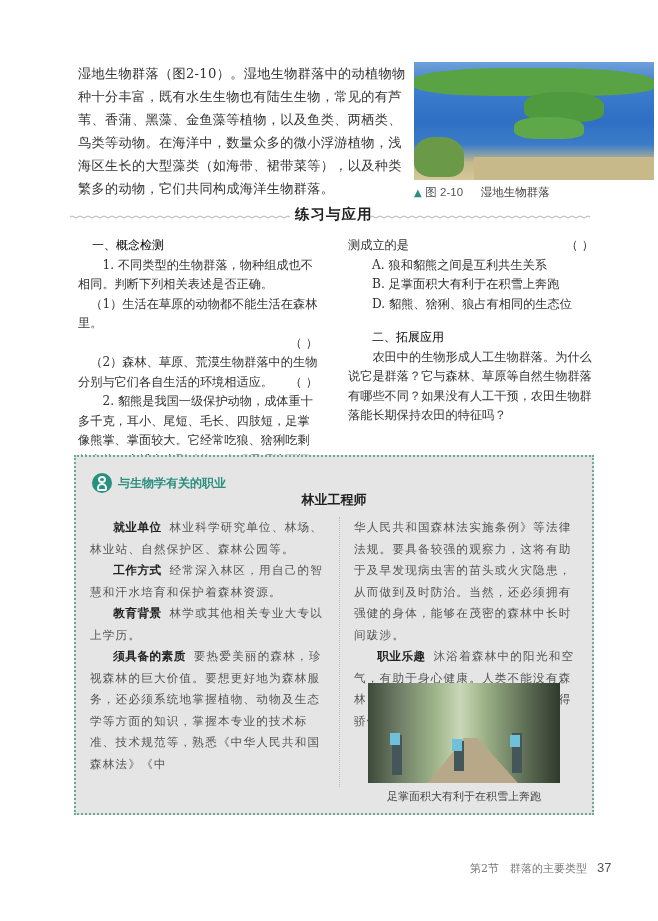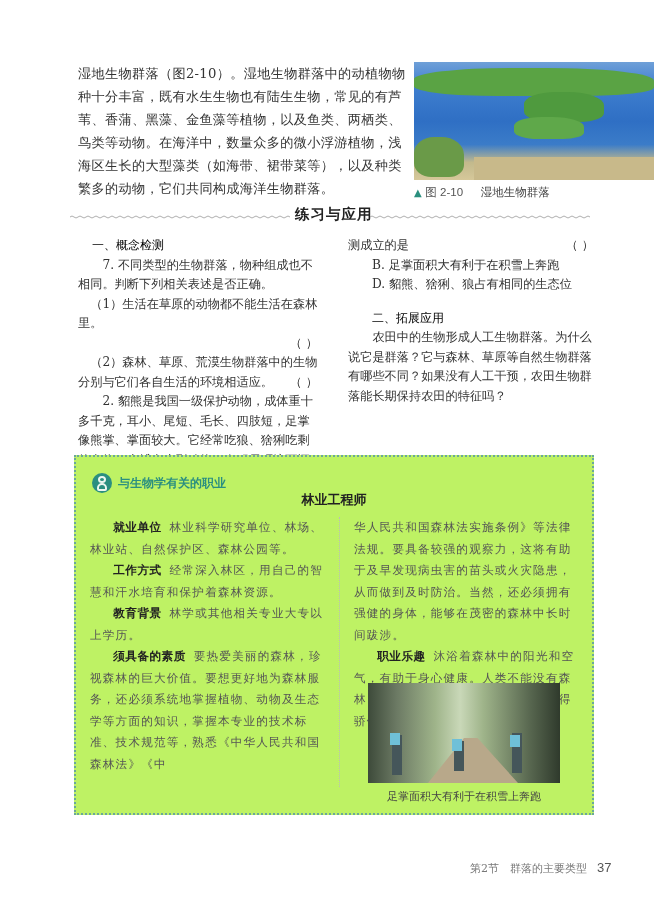--- a/index.html
+++ b/index.html
@@ -16,21 +16,21 @@
   .caption1 .num { color:#555; margin-right:14px; font-family:"Liberation Sans", sans-serif; }
   .sec-title { left:70px; top:205px; width:520px; height:22px; }
   .wave { position:absolute; top:10px; height:4px; }
   .wave.l { left:0; width:220px; }
   .wave.r { left:300px; width:220px; }
   .sec-title .t { position:absolute; left:225px; top:0; font-family:"DejaVu Sans", sans-serif; font-weight:bold; font-size:14.5px; color:#222; letter-spacing:1px; }
   .col { font-size:12.2px; line-height:19.5px; color:#333; }
   .col p { margin:0; }
   .h2 { font-family:Liberation Serif, serif; font-size:12px; color:#000000; }
   .paren { float:right; }
-  .box { left:74px; top:455px; width:516px; height:356px; background:#bef264;
+  .box { left:74px; top:455px; width:516px; height:356px; background:#e5e5e5;
          border:2px dotted #6aa89a; }
   .box .hdr { position:absolute; left:16px; top:16px; font-family:"DejaVu Sans", sans-serif; font-weight:bold; color:#2b8f80; font-size:12px; }
   .box .hdr .ic { display:inline-block; width:20px; height:20px; border-radius:50%; background:#2b8f80; vertical-align:middle; margin-right:6px; position:relative; }
   .box .hdr .ic:before { content:""; position:absolute; left:6px; top:3px; width:8px; height:7px; border-radius:50%; border:2px solid #eef7f1; box-sizing:border-box; }
   .box .hdr .ic:after { content:""; position:absolute; left:5px; top:10px; width:10px; height:8px; border-radius:5px 5px 2px 2px; border:2px solid #eef7f1; box-sizing:border-box; }
   .box .ttl { position:absolute; left:0; width:100%; top:34px; text-align:center; font-family:"DejaVu Sans", sans-serif; font-weight:bold; font-size:13px; color:#222; }
   .bcol { position:absolute; font-size:11.6px; line-height:21.5px; color:#555; letter-spacing:1.2px; }
   .bcol p { margin:0; text-indent:2em; }
   .bcol p.cont { text-indent:0; }
   .bcol b { font-family:"DejaVu Sans", sans-serif; color:#222; letter-spacing:0.5px; margin-right:8px; }
@@ -69,28 +69,29 @@
     <path d="M0 2 Q2 0 4 2 T8 2 T12 2 T16 2 T20 2 T24 2 T28 2 T32 2 T36 2 T40 2 T44 2 T48 2 T52 2 T56 2 T60 2 T64 2 T68 2 T72 2 T76 2 T80 2 T84 2 T88 2 T92 2 T96 2 T100 2 T104 2 T108 2 T112 2 T116 2 T120 2 T124 2 T128 2 T132 2 T136 2 T140 2 T144 2 T148 2 T152 2 T156 2 T160 2 T164 2 T168 2 T172 2 T176 2 T180 2 T184 2 T188 2 T192 2 T196 2 T200 2 T204 2 T208 2 T212 2 T216 2 T220 2" stroke="#999" fill="none" stroke-width="0.8"></path>
   </svg>
   <span class="t">练习与应用</span>
   <svg class="wave r" viewBox="0 0 220 4" preserveAspectRatio="none">
     <path d="M0 2 Q2 0 4 2 T8 2 T12 2 T16 2 T20 2 T24 2 T28 2 T32 2 T36 2 T40 2 T44 2 T48 2 T52 2 T56 2 T60 2 T64 2 T68 2 T72 2 T76 2 T80 2 T84 2 T88 2 T92 2 T96 2 T100 2 T104 2 T108 2 T112 2 T116 2 T120 2 T124 2 T128 2 T132 2 T136 2 T140 2 T144 2 T148 2 T152 2 T156 2 T160 2 T164 2 T168 2 T172 2 T176 2 T180 2 T184 2 T188 2 T192 2 T196 2 T200 2 T204 2 T208 2 T212 2 T216 2 T220 2" stroke="#999" fill="none" stroke-width="0.8"></path>
   </svg>
 </div>
 
 <div class="abs col" style="left:78px;top:236px;width:240px;">
   <p class="h2" style="padding-left:14px;">一、概念检测</p>
-  <p style="text-indent:2em;">7. 不同类型的生物群落，物种组成也不相同。判断下列相关表述是否正确。</p>
+  <p style="text-indent:2em;">1. 不同类型的生物群落，物种组成也不相同。判断下列相关表述是否正确。</p>
   <p style="text-indent:1em;"><span>（1）生活在草原的动物都不能生活在森林里。</span><br><span class="paren">（    ）</span><br></p>
   <p style="text-indent:1em;"><span>（2）森林、草原、荒漠生物群落中的生物分别与它们各自生活的环境相适应。</span><span class="paren">（    ）</span></p>
   <p style="text-indent:2em;">2. 貂熊是我国一级保护动物，成体重十多千克，耳小、尾短、毛长、四肢短，足掌像熊掌、掌面较大。它经常吃狼、猞猁吃剩的食物，也捕食小型动物，在积雪环境下还能捕食大型动物。在我国，貂熊主要分布于寒温带针叶林，以下推</p>
 </div>
 
 <div class="abs col" style="left:348px;top:236px;width:246px;">
   <p><span>测成立的是</span><span class="paren">（    ）</span></p>
+  <p style="padding-left:24px;">A. 狼和貂熊之间是互利共生关系</p>
   <p style="padding-left:24px;">B. 足掌面积大有利于在积雪上奔跑</p>
   <p style="padding-left:24px;">D. 貂熊、猞猁、狼占有相同的生态位</p>
   <p style="height:14px;"></p>
   <p class="h2" style="padding-left:24px;">二、拓展应用</p>
   <p style="text-indent:2em;">农田中的生物形成人工生物群落。为什么说它是群落？它与森林、草原等自然生物群落有哪些不同？如果没有人工干预，农田生物群落能长期保持农田的特征吗？</p>
 </div>
 
 <div class="abs box">
   <div class="hdr">
     <span class="ic"></span><span>与生物学有关的职业</span>

